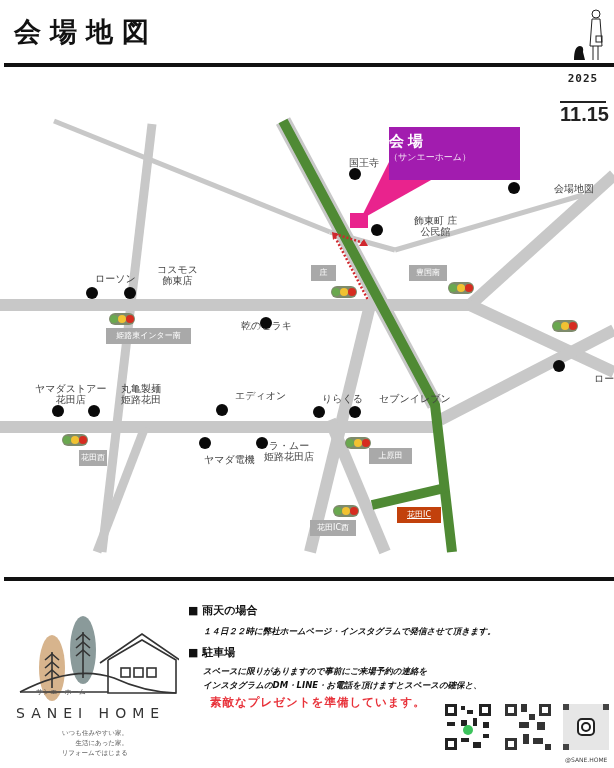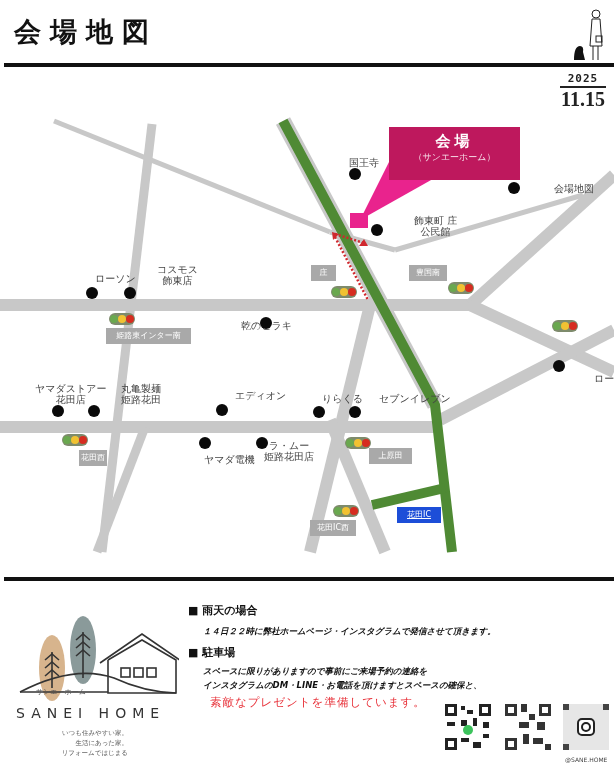--- a/index.html
+++ b/index.html
@@ -2,37 +2,37 @@
 <html><head>
 <meta charset="utf-8">
 <style>
   * { margin:0; padding:0; box-sizing:border-box; }
   body { width:614px; height:768px; background:#ffffff; position:relative; overflow:hidden; font-family:"DejaVu Sans", sans-serif; color:#222; }
   .title { position:absolute; left:14px; top:14px; font-size:27px; font-weight:bold; letter-spacing:9px; color:#111; }
   .rule { position:absolute; left:4px; right:0; height:4px; background:#111; }
   .rule.top { top:63px; }
   .rule.bottom { top:577px; }
   .date { position:absolute; right:8px; top:72px; text-align:center; width:46px; }
-  .date .year { font-size:11px; font-weight:bold; letter-spacing:1px; border-bottom:2px solid #222; padding-bottom:1px; font-family:"DejaVu Sans Mono", monospace; }
-  .date .day { font-size:20px; font-weight:bold; line-height:22px; font-family:Liberation Serif, serif; }
+  .date .year { font-size:11px; font-weight:bold; letter-spacing:1px; border-bottom:2px solid #222; padding-bottom:16px; font-family:"DejaVu Sans Mono", monospace; }
+  .date .day { font-size:20px; font-weight:bold; line-height:22px; font-family:Liberation Sans, sans-serif; }
   .figure { position:absolute; right:6px; top:6px; width:44px; height:56px; }
   svg.map { position:absolute; left:0; top:0; }
   .lbl { position:absolute; font-size:10px; color:#444; text-align:center; line-height:11px; white-space:nowrap;padding-left:29px; }
   .dot { position:absolute; width:12px; height:12px; border-radius:50%; background:#0a0a0a; }
   .sign { position:absolute; background:#a9a9a9; color:#fff; font-size:8px; text-align:center; line-height:16px; height:16px; }
-  .sign.green { background:#1d4ed8;text-decoration:underline; }
+  .sign.green { background:#c2410c;text-decoration:underline; }
   .signal { position:absolute; width:26px; height:12px; border-radius:6px; background:#7e8b6c; display:flex; align-items:center; justify-content:center; gap:0px; }
   .signal span { width:8px; height:8px; border-radius:50%; display:inline-block; }
-  .venue { position:absolute; left:389px; top:127px; width:131px; height:53px; background:#be185d; color:#fff; text-align:center; }
+  .venue { position:absolute; left:389px; top:127px; width:131px; height:53px; background:#a21caf; color:#fff; }
   .venue .v1 { font-size:15px; font-weight:bold; margin-top:5px; letter-spacing:4px; }
   .venue .v2 { font-size:9px; opacity:0.85; }
   .info { position:absolute; left:188px; font-size:10px; color:#111; }
   .info.h { font-weight:bold; font-size:11px; }
   .info.body { left:203px; font-size:8.5px; font-weight:bold; line-height:15px;font-style:italic; }
-  .info.red { color:#e8323a; font-size:11.5px; font-weight:normal; left:210px; letter-spacing:1px; }
+  .info.red { color:#e8323a; font-size:11.5px; font-weight:bold; left:210px; letter-spacing:1px; }
   .qr { position:absolute; top:702px; width:50px; height:50px; }
   .qr-label { position:absolute; left:565px; top:756px; font-size:6px; color:#444; }
   .logo-text { position:absolute; left:16px; top:705px; font-size:14px; letter-spacing:6px; color:#333; font-family:"DejaVu Sans", sans-serif; }
   .tagline { position:absolute; left:40px; top:728px; font-size:6.5px; color:#555; text-align:right; line-height:10px; width:88px; }
 </style>
 </head>
 <body>
 
 <div class="title">会場地図</div>
 <svg class="figure" viewBox="0 0 44 56">

